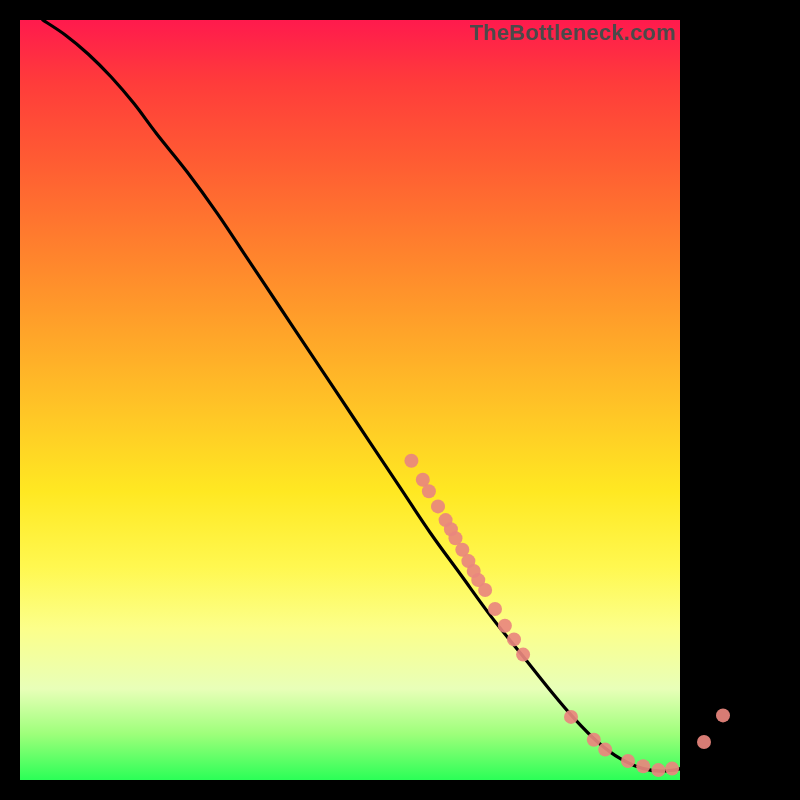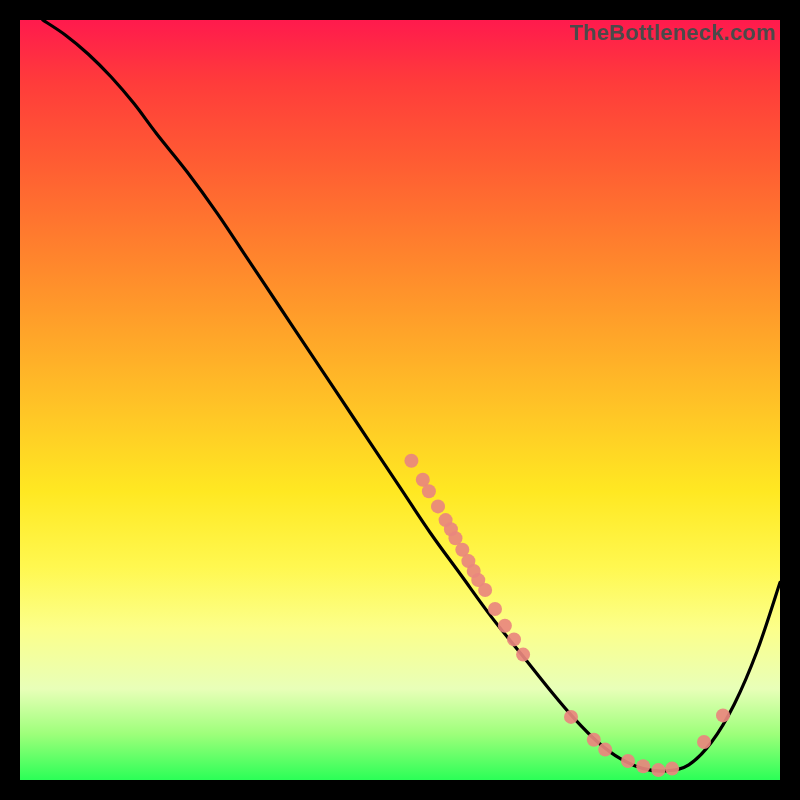--- a/index.html
+++ b/index.html
@@ -14,21 +14,21 @@
   .stage {
     position: relative;
     width: 800px;
     height: 800px;
     background: #000;
   }
   .plot-area {
     position: absolute;
     left: 20px;
     top: 20px;
-    width: 760px;
+    width: 660px;
     height: 760px;
     background: linear-gradient(to bottom,
       #ff1a4d 0%,
       #ff3b3b 8%,
       #ff5a33 18%,
       #ff7a2e 28%,
       #ff9a2a 38%,
       #ffc726 52%,
       #ffe822 62%,
       #fff850 72%,

